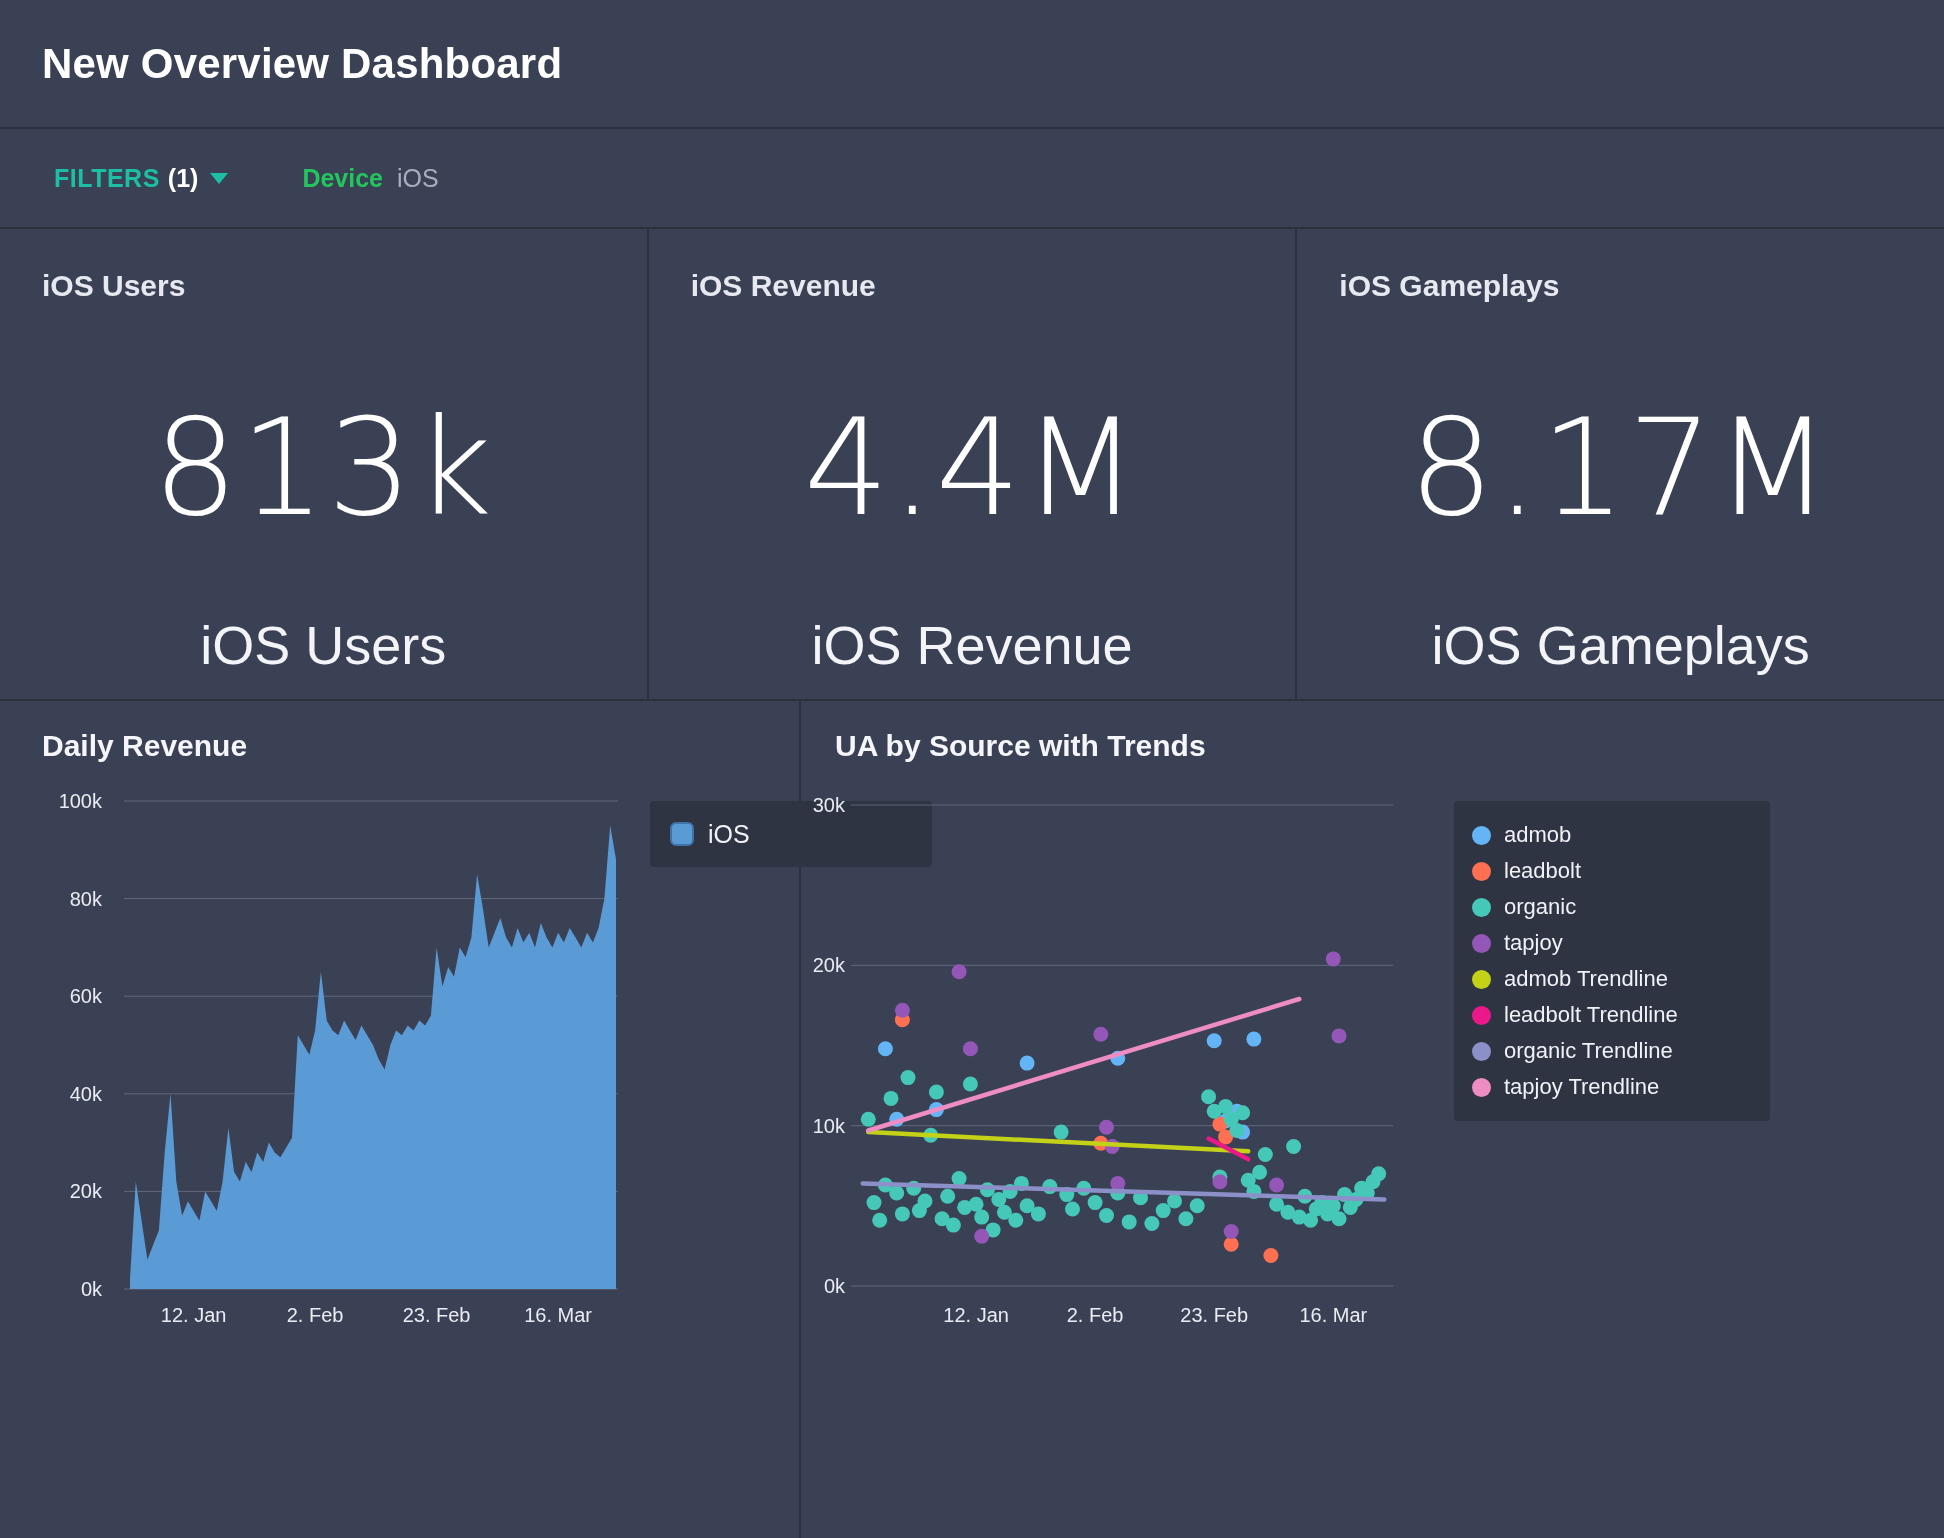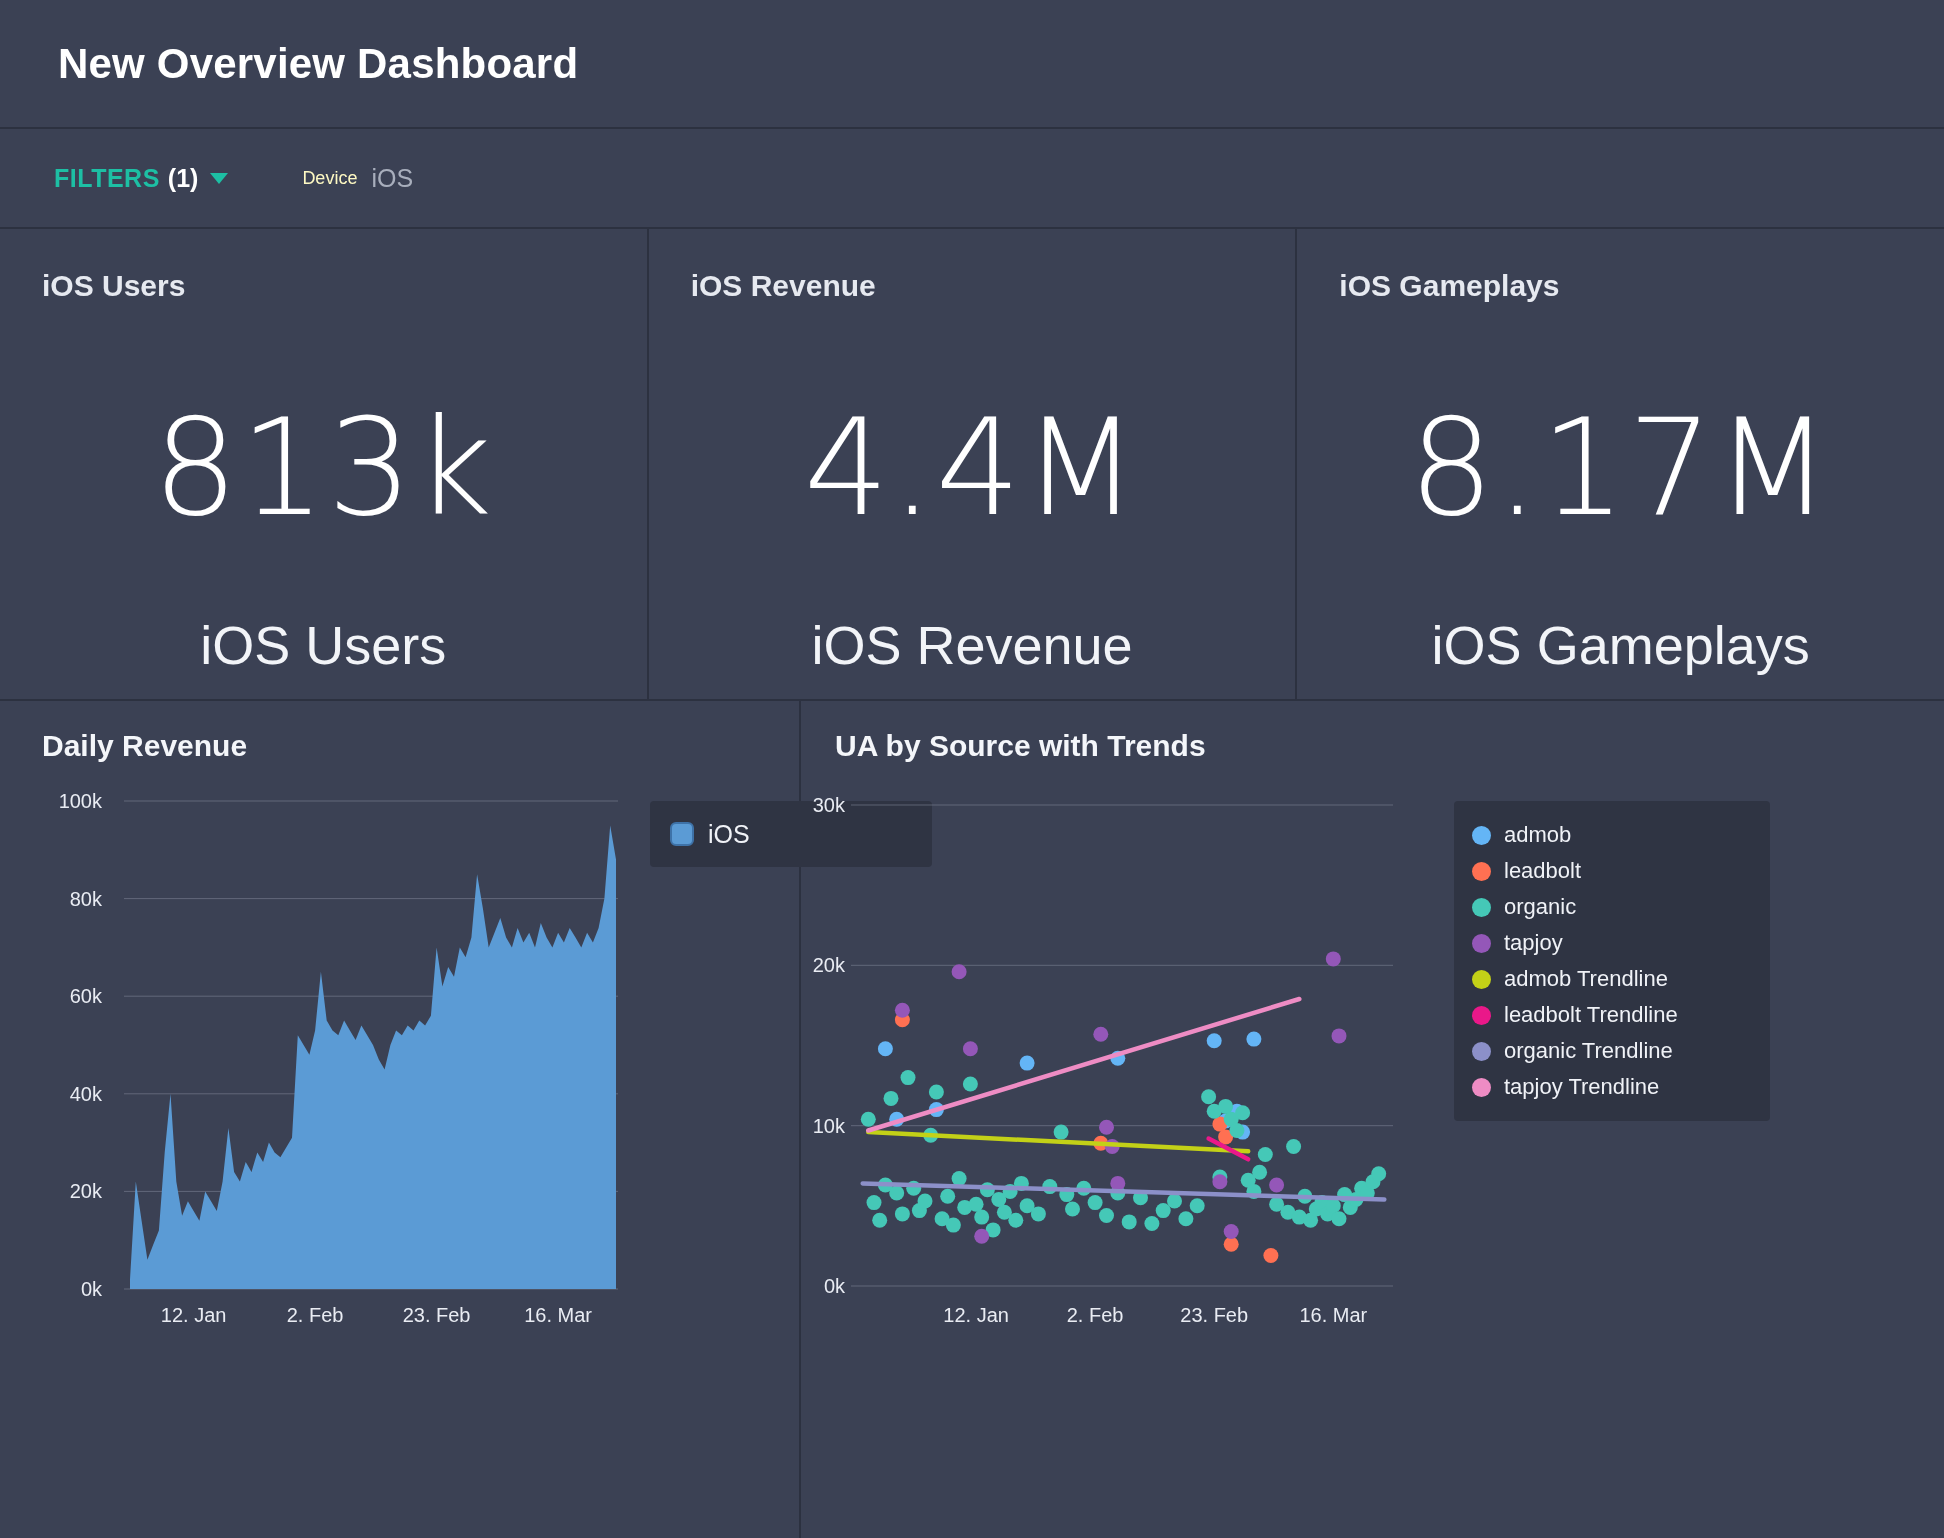--- a/index.html
+++ b/index.html
@@ -17,37 +17,37 @@
     font-family:"Liberation Sans","DejaVu Sans",sans-serif;
     color:var(--text);
   }
   .page{width:1944px;height:1538px;display:flex;flex-direction:column;}
 
   
   .titlebar{
     height:129px;flex:0 0 auto;
     border-bottom:2px solid var(--border);
     display:flex;align-items:center;
-    padding-left:58px;
+    padding-left:42px;
   }
   .titlebar h1{font-size:42px;font-weight:700;letter-spacing:.2px;}
 
   
   .filterbar{
     height:100px;flex:0 0 auto;
     border-bottom:2px solid var(--border);
     display:flex;align-items:center;
     padding-left:54px;
   }
   .filters-toggle{display:flex;align-items:center;cursor:pointer;}
   .filters-label{color:var(--teal);font-size:25px;font-weight:700;letter-spacing:.5px;}
   .filters-count{color:var(--text);font-size:25px;font-weight:700;margin-left:8px;}
   .caret{margin-left:12px;display:inline-flex;align-items:center;}
   .filter-chip{display:flex;align-items:center;margin-left:74px;cursor:pointer;}
-  .filter-key{font-size:18px;font-weight:400;color:#fef9c3;}
+  .filter-key{font-size:25px;font-weight:700;color:#22c55e;}
   .filter-val{font-size:25px;color:var(--muted);margin-left:14px;}
 
   
   .kpi-row{
     height:472px;flex:0 0 auto;display:flex;
     border-bottom:2px solid var(--border);
   }
   .kpi-card{flex:1 1 0;position:relative;}
   .kpi-card + .kpi-card{border-left:2px solid var(--border);}
   .kpi-header{

